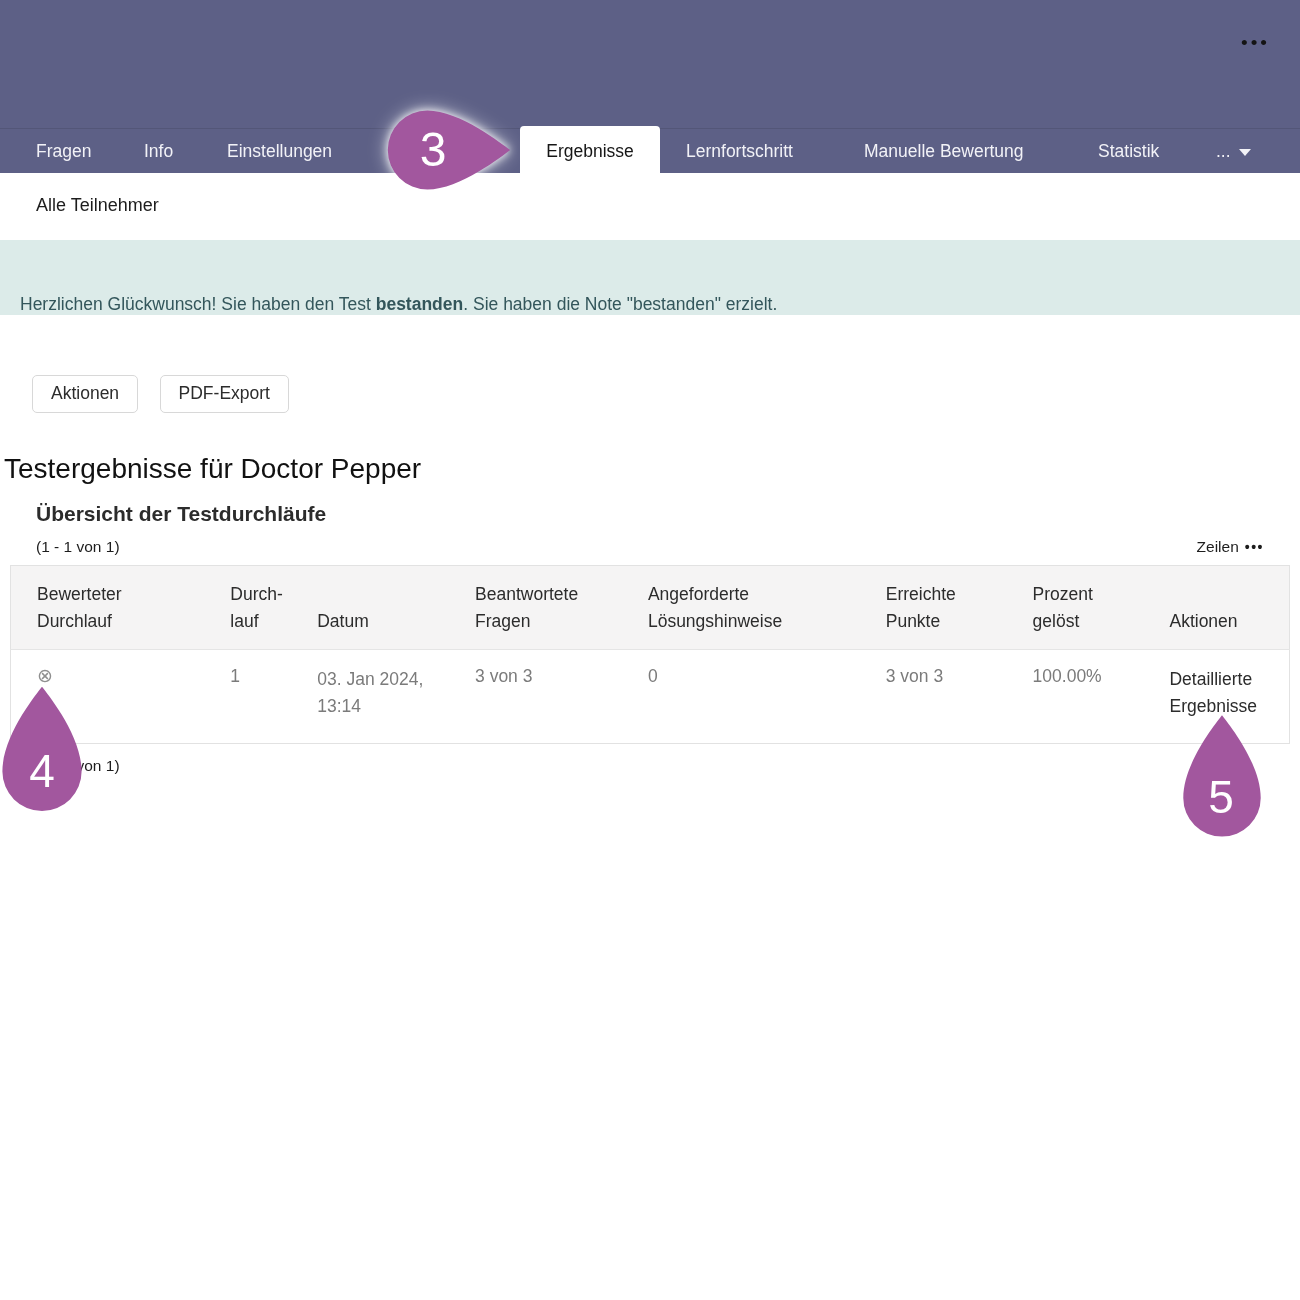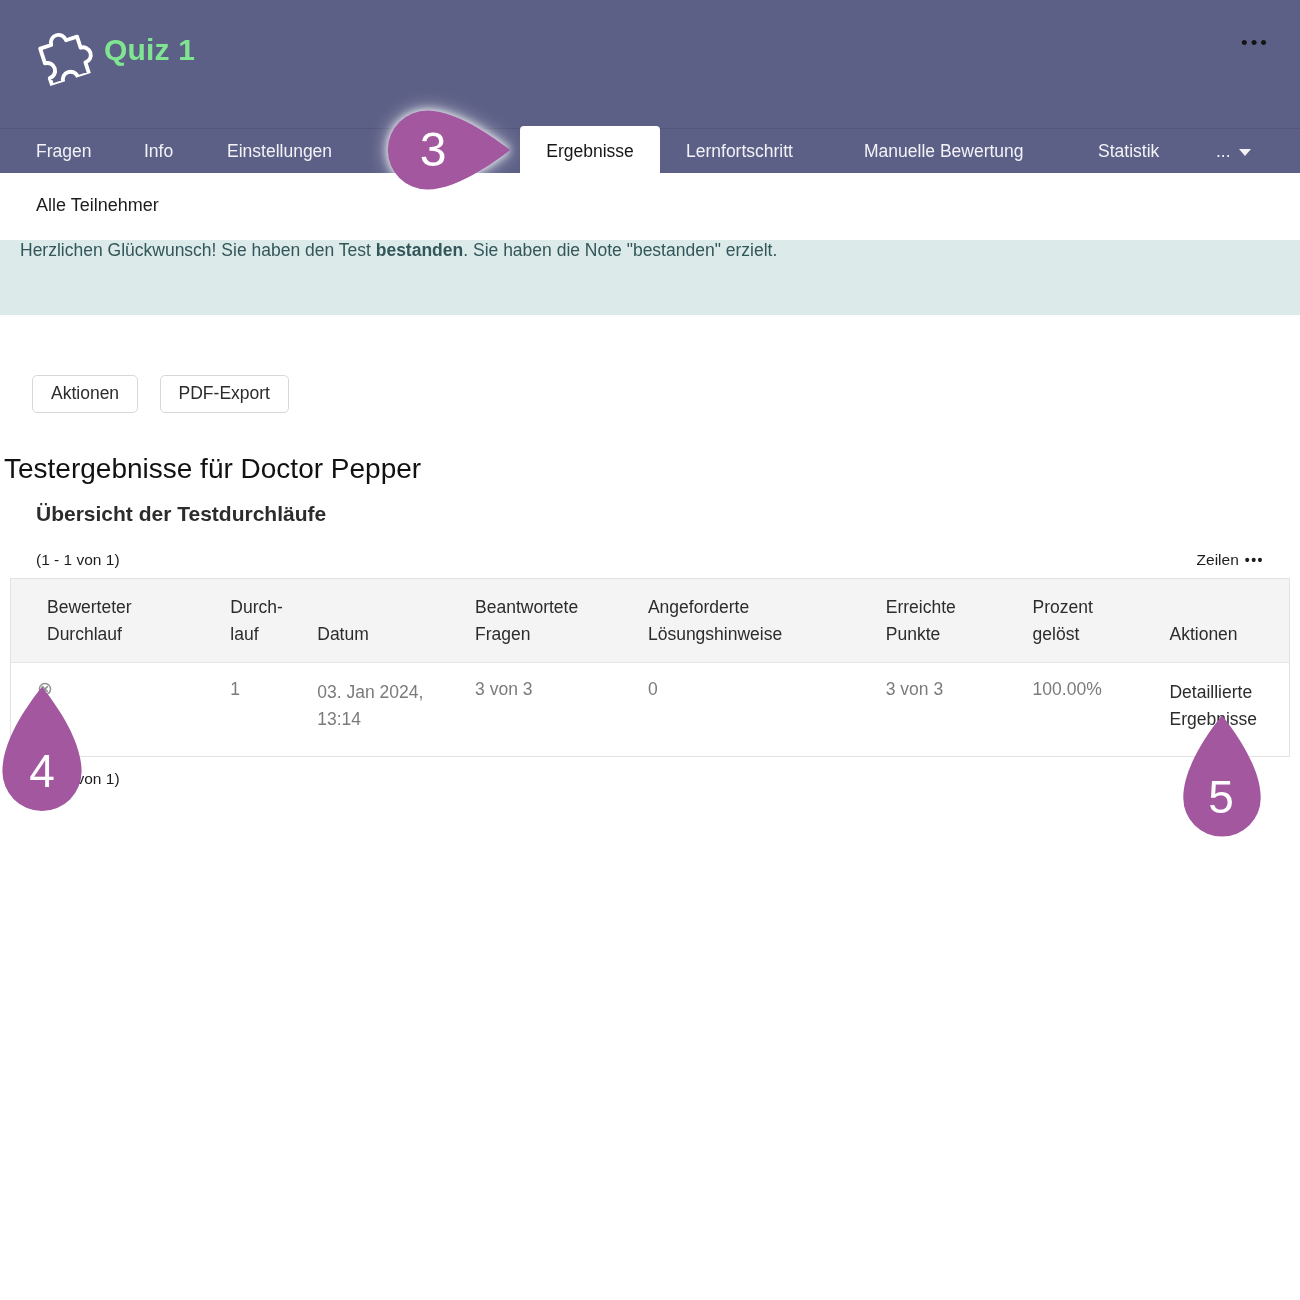--- a/index.html
+++ b/index.html
@@ -36,60 +36,52 @@
   .tab-more{left:1216px;}
   .caret{display:inline-block;width:0;height:0;border-left:6px solid transparent;border-right:6px solid transparent;
     border-top:7px solid #f2f2f7;margin-left:8px;vertical-align:middle;}
   
   .subtabbar{height:67px;background:#ffffff;position:relative;}
   .subtab{position:absolute;top:0;height:86px;line-height:64px;font-size:18px;cursor:pointer;white-space:nowrap;}
   .subtab-alle{left:36px;color:#1d1d1d;}
   .subtab-tester{left:212px;color:#666a99;}
   
   .success{height:75px;background:var(--success-bg);color:var(--success-text);
-    display:flex;align-items:flex-start;padding-left:20px;font-size:17.5px;}
+    display:flex;align-items:flex-end;padding-left:20px;font-size:17.5px;}
   
   .toolbar{margin:60px 0 0 32px;}
   .btn{display:inline-block;background:#fff;border:1px solid #d8d8d8;border-radius:5px;
     padding:7px 18px 8px;font-size:17.5px;color:#2c2c2c;margin-right:17px;cursor:pointer;font-family:inherit;}
   h1.page-title{margin:40px 0 0 4px;font-size:28px;font-weight:400;color:#111;}
   h2.section-title{margin:17px 0 12px 36px;font-size:21px;font-weight:700;color:#2c2c2c;}
   .table-meta{display:flex;justify-content:space-between;align-items:flex-end;
     margin:7px 36px 9px 36px;font-size:15.5px;color:#1d1d1d;}
-  .rows-control{cursor:pointer;margin-top:13px;}
+  .rows-control{cursor:pointer;}
   .rows-control .dots{letter-spacing:1.5px;font-weight:700;margin-left:6px;font-size:14px;}
   table.results{width:1280px;margin:0 10px;border-collapse:collapse;border:1px solid #e2e2e2;font-size:17.5px;}
   table.results thead th{background:#f5f4f4;text-align:left;font-weight:400;color:#2c2c2c;
     vertical-align:bottom;padding:15px 8px 14px 0;}
-  table.results thead th:first-child{padding-left:36px;}
+  table.results thead th:first-child{padding-left:26px;}
   table.results tbody td{vertical-align:top;color:#7b7b7b;padding:16px 8px 22px 0;border-top:1px solid #e5e5e5;}
   table.results tbody td:first-child{padding-left:26px;}
   .hline{display:block;line-height:1.55;}
   .status-glyph{font-size:19px;color:#8f8f8f;line-height:1;}
   .action-link{color:#2c2c2c;cursor:pointer;}
   .pagination-bottom{margin:13px 0 0 36px;font-size:15.5px;color:#1d1d1d;}
   
   .pin{position:absolute;z-index:20;pointer-events:none;}
   .pin path{fill:var(--annotation,#a2579e);}
   .pin-3{filter:drop-shadow(0 0 4px rgba(255,255,255,.95)) drop-shadow(0 0 9px rgba(255,255,255,.55));}
   .pin-num{position:absolute;z-index:21;color:#fff;transform:translate(-50%,-52%);
     font-size:48px;font-weight:400;pointer-events:none;}
 </style>
 </head>
 <body>
 
 <div class="app-header">
-  <div class="inner">
-    <span class="puzzle">
-      <svg viewBox="0 0 64 64" fill="none">
-        <path d="M12,24 h12 a8,8 0 1,1 16,0 h12 v12 a8,8 0 1,1 0,16 v12 h-12 a8,8 0 1,0 -16,0 h-12 v-8 a8,8 0 1,0 0,-16 v-4 z" stroke="#ffffff" stroke-width="4" stroke-linejoin="round"></path>
-      </svg>
-    </span>
-    <span class="app-title">Quiz 1</span>
-  </div>
   <span class="header-dots">•••</span>
 </div>
 
 <div class="tabbar">
   <span class="tab tab-fragen">Fragen</span>
   <span class="tab tab-info">Info</span>
   <span class="tab tab-einstellungen">Einstellungen</span>
   <span class="tab tab-active">Ergebnisse</span>
   <span class="tab tab-lernfortschritt">Lernfortschritt</span>
   <span class="tab tab-manuelle">Manuelle Bewertung</span>

